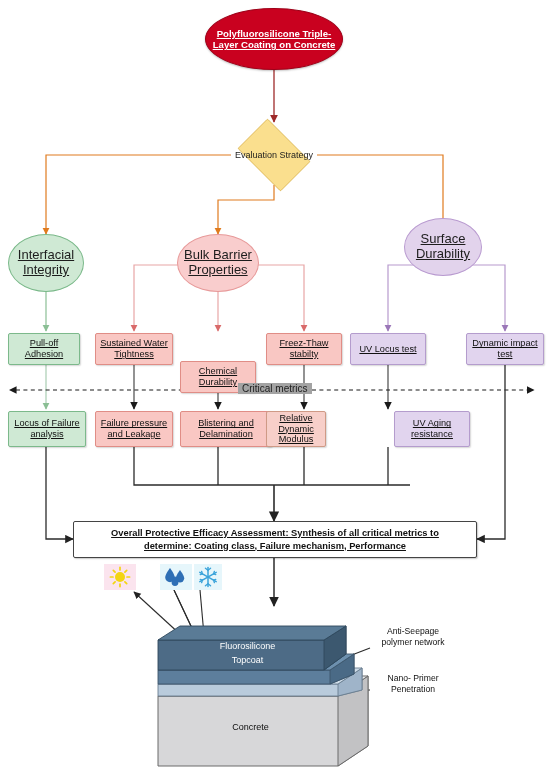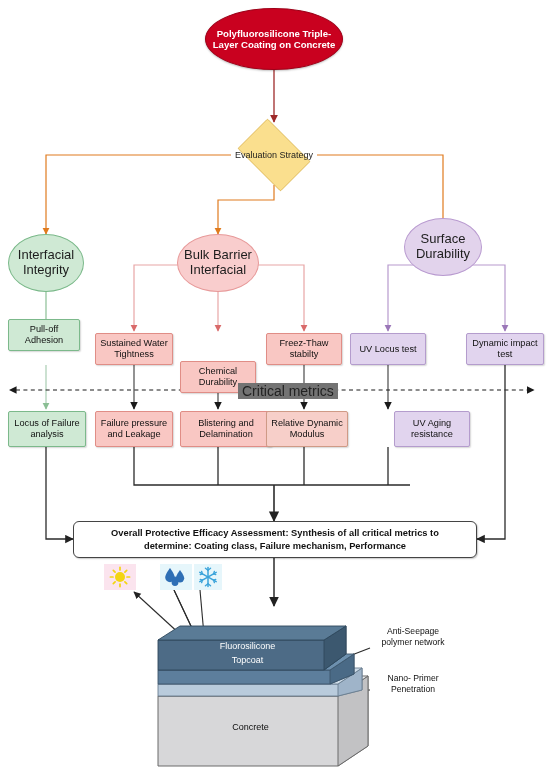--- a/index.html
+++ b/index.html
@@ -2,21 +2,21 @@
 <html><head>
 <meta charset="utf-8">
 <style>
   html,body{margin:0;padding:0;background:#ffffff;}
   body{width:550px;height:770px;position:relative;overflow:hidden;
        font-family:"Liberation Sans","DejaVu Sans",sans-serif;color:#111;}
   #stage{position:absolute;left:0;top:0;width:550px;height:770px;}
   svg#wires{position:absolute;left:0;top:0;width:550px;height:770px;pointer-events:none;}
 
   .node{position:absolute;box-sizing:border-box;display:flex;align-items:center;
-        justify-content:center;text-align:center;line-height:1.15;z-index:3;}
+        justify-content:center;text-align:center;line-height:1.15;z-index:3;text-decoration:underline;}
 
   
   .ellipse{border-radius:50%;border:1.2px solid;font-size:13px;}
   .ell-root{background:#c9011f;border-color:#9e0018;color:#ffffff;font-weight:bold;font-size:9.6px;
             box-shadow:0 1px 2px rgba(0,0,0,.25);}
   .ell-green{background:#cfe9d4;border-color:#7bb98a;color:#1d1d1d;}
   .ell-red{background:#f9cdcd;border-color:#e79a9a;color:#1d1d1d;}
   .ell-purple{background:#e2d3ec;border-color:#b99bd0;color:#1d1d1d;}
 
   
@@ -29,21 +29,21 @@
   
   .rbox{border:1.2px solid;border-radius:2px;font-size:9.2px;padding:2px 3px;
         box-shadow:1px 1px 1.5px rgba(0,0,0,.16);}
   .g-box{background:#cfe9d4;border-color:#7cb98b;}
   .r-box{background:#f9c7c3;border-color:#e08d86;}
   .r-box2{background:#f7cfc9;border-color:#cf9a86;}
   .p-box{background:#e1d4ee;border-color:#b49ccd;}
   .w-box{background:#ffffff;border-color:#444;font-weight:bold;font-size:9.3px;
          box-shadow:1px 1px 1.5px rgba(0,0,0,.22);line-height:1.35;}
 
-  .crit-label{position:absolute;z-index:4;background:#737373;padding:0 4px;font-size:14px;color:#222;}
+  .crit-label{position:absolute;z-index:4;background:#a3a3a3;padding:0 4px;font-size:10px;color:#222;}
 
   
   .ill{position:absolute;z-index:2;}
   .callout{position:absolute;font-size:8.6px;line-height:1.3;text-align:center;color:#111;z-index:4;}
 
   .layer-label{position:absolute;font-size:9px;color:#0d0d0d;z-index:5;text-align:center;}
   .layer-label.white{color:#ffffff;}
 </style>
 </head>
 <body>
@@ -135,28 +135,28 @@
   <div class="diamond" style="left:231px;top:125px;">
     <div class="dshape"></div>
     <div class="dtext">Evaluation Strategy</div>
   </div>
 
   <div class="node ellipse ell-green" style="left:8px;top:234px;width:76px;height:58px;">
     <span>Interfacial Integrity</span>
   </div>
 
   <div class="node ellipse ell-red" style="left:177px;top:234px;width:82px;height:58px;">
-    <span>Bulk Barrier Interfacial</span>
+    <span>Bulk Barrier Properties</span>
   </div>
 
   <div class="node ellipse ell-purple" style="left:404px;top:218px;width:78px;height:58px;">
     <span>Surface Durability</span>
   </div>
 
-  <div class="node rbox g-box" style="left:8px;top:319px;width:72px;height:32px;">
+  <div class="node rbox g-box" style="left:8px;top:333px;width:72px;height:32px;">
     <span>Pull-off Adhesion</span>
   </div>
 
   <div class="node rbox r-box" style="left:95px;top:333px;width:78px;height:32px;">
     <span>Sustained Water Tightness</span>
   </div>
 
   <div class="node rbox r-box" style="left:180px;top:333px;width:76px;height:32px;margin-top:28px;">
     <span>Chemical Durability</span>
   </div>
@@ -180,29 +180,29 @@
   </div>
 
   <div class="node rbox r-box" style="left:95px;top:411px;width:78px;height:36px;">
     <span>Failure pressure and Leakage</span>
   </div>
 
   <div class="node rbox r-box" style="left:180px;top:411px;width:92px;height:36px;">
     <span>Blistering and Delamination</span>
   </div>
 
-  <div class="node rbox r-box2" style="left:266px;top:411px;width:82px;height:36px;">
+  <div class="node rbox r-box2" style="left:266px;top:411px;width:60px;height:36px;">
     <span>Relative Dynamic Modulus</span>
   </div>
 
   <div class="node rbox p-box" style="left:350px;top:411px;width:76px;height:36px;margin-left:44px;">
     <span>UV Aging resistance</span>
   </div>
 
-  <div class="node rbox w-box" style="left:73px;top:521px;width:404px;height:37px;flex-direction:column;border-radius:6px;">
+  <div class="node rbox w-box" style="left:73px;top:521px;width:404px;height:37px;flex-direction:column;">
     <span>Overall Protective Efficacy Assessment: Synthesis of all critical metrics to</span>
     <span>determine: Coating class, Failure mechanism, Performance</span>
   </div>
 
   <div class="ill" style="left:104px;top:564px;width:32px;height:26px;background:#fbe4ee;
        display:flex;align-items:center;justify-content:center;font-size:18px;color:#f5d118;">
     <svg width="22" height="22" viewBox="0 0 22 22">
       <circle cx="11" cy="11" r="5" fill="#f3d511"></circle>
       <g stroke="#f3d511" stroke-width="1.7" stroke-linecap="round">
         <line x1="11" y1="1.4" x2="11" y2="4"></line>

